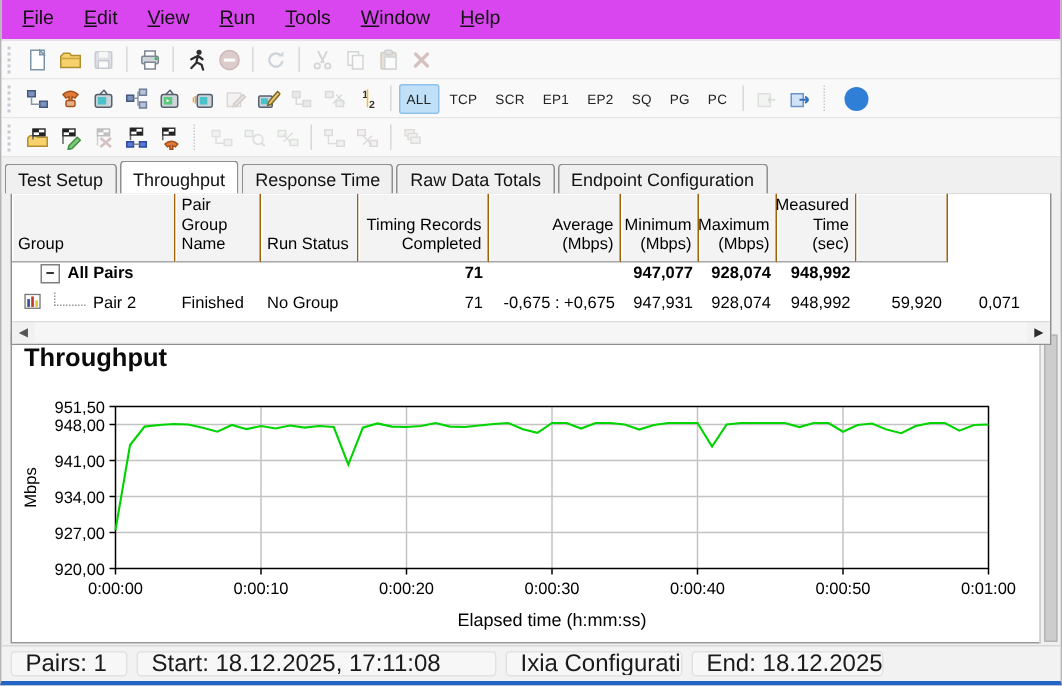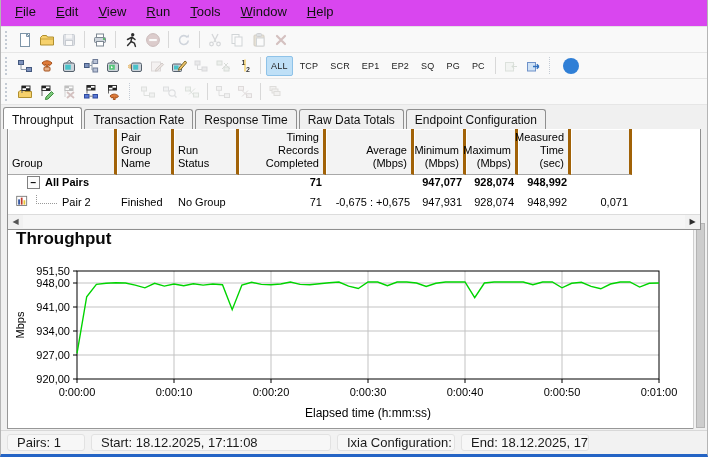--- a/index.html
+++ b/index.html
@@ -22,39 +22,39 @@
   .brand-x{color:#c41230;font-weight:bold;font-size:19px;line-height:1;font-family:"Liberation Serif",serif;}
   .brand-name{color:#4a4f57;font-weight:bold;font-size:15px;letter-spacing:1px;margin-left:1px;}
   .info-circle{width:16px;height:16px;border-radius:50%;background:#2f7fd6;color:#fff;font-size:11px;font-weight:bold;display:flex;align-items:center;justify-content:center;}
   
   #tabbar{display:flex;align-items:flex-end;background:#f0f0f0;padding:4px 2px 0 2px;height:20px;position:relative;z-index:2;}
   .tab{font-size:12px;padding:3px 8px 2px 8px;background:#f0f0f0;border:1px solid #8f8f8f;border-bottom:none;border-radius:3px 3px 0 0;margin-right:2px;color:#111;position:relative;}
   .tab.active{background:#fff;padding-top:5px;margin-top:-3px;z-index:3;}
   
   #table-wrap{background:#fff;border:1px solid #8f8f8f;margin:0 6px;position:relative;margin-top:-1px;z-index:1;}
   #table-header,#table-rows .trow{display:grid;grid-template-columns:109px 57px 65px 87px 88px 52px 52px 53px 61px 52px 1fr;}
-  .th{background:#f3f3f3;border-right:3px solid #a16207;border-bottom:1px solid #a8a8a8;box-shadow:inset 1px 1px 0 #ffffff;font-size:11px;color:#000;padding:2px 4px 3px 4px;display:flex;align-items:flex-end;white-space:pre-line;line-height:1.2;min-height:34px;}
+  .th{background:#f3f3f3;border-right:1px solid #a16207;border-bottom:1px solid #a8a8a8;box-shadow:inset 1px 1px 0 #ffffff;font-size:11px;color:#000;padding:2px 4px 3px 4px;display:flex;align-items:flex-end;white-space:pre-line;line-height:1.2;min-height:34px;}
   .th.right{justify-content:flex-end;text-align:right;}
   .td{font-size:11px;color:#000;padding:1px 4px;white-space:nowrap;display:flex;align-items:center;overflow:hidden;}
   .td.right{justify-content:flex-end;}
   .trow.bold .td{font-weight:bold;}
   .expand-box{width:11px;height:11px;border:1px solid #808080;background:#fcfcfc;display:inline-flex;align-items:center;justify-content:center;font-size:10px;line-height:9px;margin:0 5px 0 15px;color:#000;}
   .tree-elbow{display:inline-block;width:20px;height:8px;border-left:1px dotted #999;border-bottom:1px dotted #999;margin:0 5px 4px 2px;}
   .row-chart-icon{margin-right:0px;}
   
   #hscroll{display:flex;align-items:center;height:14px;background:#f1f1f1;border-top:1px solid #dcdcdc;}
   .scroll-arrow{width:15px;height:13px;display:flex;align-items:center;justify-content:center;font-size:8px;color:#555;background:#f1f1f1;}
   #hscroll .track{flex:1;height:13px;background:#f6f6f6;}
   
   #chart-panel{position:absolute;left:6px;top:222px;width:685px;height:205px;background:#fff;border:1px solid #979797;}
   #chart-title{position:absolute;left:8px;top:6px;font-size:17px;font-weight:bold;color:#0a0a0a;}
   #vscroll{position:absolute;right:0px;top:222px;width:13px;height:207px;background:#f1f1f1;border-left:1px solid #d0d0d0;}
   #vscroll .vthumb{margin:1px 2px;height:203px;background:#cdcdcd;border:1px solid #b4b4b4;}
   
-  #statusbar{position:absolute;left:0;bottom:0;width:100%;height:23px;background:#f2f2f2;border-top:1px solid #d8d8d8;display:flex;align-items:center;font-size:13px;color:#1a1a1a;}
+  #statusbar{position:absolute;left:0;bottom:0;width:100%;height:23px;background:#f2f2f2;border-top:1px solid #d8d8d8;display:flex;align-items:center;font-size:16px;color:#1a1a1a;}
   .status-seg{background:#f7f7f7;border:1px solid #e2e2e2;border-radius:3px;height:17px;display:flex;align-items:center;padding:0 9px;margin-left:6px;box-sizing:border-box;white-space:nowrap;overflow:hidden;}
 </style>
 </head>
 <body>
 
 <div id="window">
   <div id="menubar">
       <span class="menu-item">File</span>
       <span class="menu-item">Edit</span>
       <span class="menu-item">View</span>
@@ -337,22 +337,22 @@
       <span class="sep"></span>
       <span class="tbi disabled">
         <svg width="16" height="16" viewBox="0 0 16 16">
           <rect x="2" y="2.5" width="6" height="4" fill="#e8e4da" stroke="#b3ab98"></rect>
           <rect x="4" y="5" width="6" height="4" fill="#e8e4da" stroke="#b3ab98"></rect>
           <rect x="6" y="7.5" width="6" height="4" fill="#e8e4da" stroke="#b3ab98"></rect>
         </svg>
       </span>
     </div>
   <div id="tabbar">
+      <span class="tab">Test Setup</span>
       <span class="tab active">Throughput</span>
-      <span class="tab">Transaction Rate</span>
       <span class="tab">Response Time</span>
       <span class="tab">Raw Data Totals</span>
       <span class="tab">Endpoint Configuration</span>
     </div>
   <div id="table-wrap">
     <div id="table-header">
         <div class="th">Group</div>
         <div class="th">Pair Group
 Name</div>
         <div class="th">Run Status</div>
@@ -398,20 +398,21 @@
             <span class="tree-elbow"></span>
             <span>Pair 2</span>
           </div>
           <div class="td">Finished</div>
           <div class="td">No Group</div>
           <div class="td right">71</div>
           <div class="td right">-0,675 : +0,675</div>
           <div class="td right">947,931</div>
           <div class="td right">928,074</div>
           <div class="td right">948,992</div>
+          <div class="td right">59,920</div>
           <div class="td right">0,071</div>
           <div class="td"></div>
         </div>
       </div>
     <div id="hscroll">
       <div class="scroll-arrow">◀</div>
       <div class="track"></div>
       <div class="scroll-arrow" style="color:#2c2c2c">▶</div>
     </div>
   </div>

